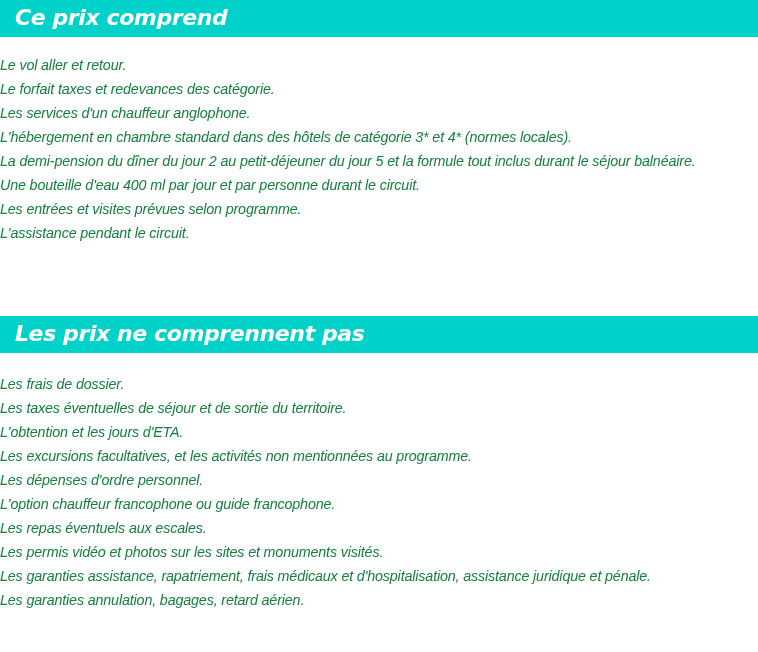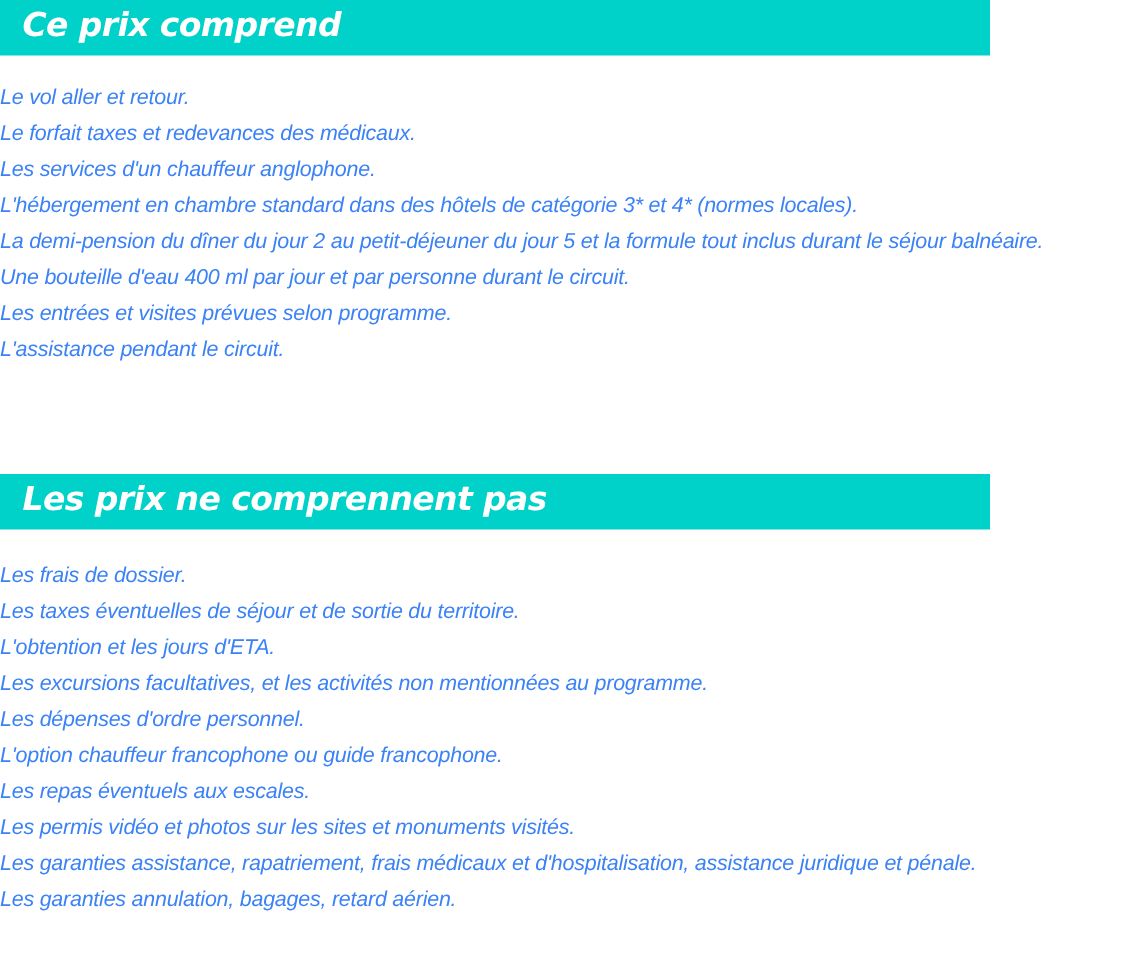--- a/index.html
+++ b/index.html
@@ -10,21 +10,21 @@
     body {
       width: 758px;
       height: 652px;
       overflow: hidden;
       position: relative;
       font-family: "Liberation Sans", sans-serif;
     }
     .banner {
       position: absolute;
       left: 0;
-      width: 660px;
+      width: 758px;
       height: 37px;
       background: #00d1c9;
     }
     .banner h2 {
       margin: 0;
       position: absolute;
       left: 15px;
       top: 3px;
       font-family: "DejaVu Sans", sans-serif;
       font-style: italic;
@@ -41,39 +41,39 @@
       margin: 0;
       padding: 0;
       list-style: none;
     }
     .list li {
       height: 24px;
       line-height: 24px;
       font-family: "Liberation Sans", sans-serif;
       font-style: italic;
       font-size: 14.3px;
-      color: #3b82f6;
+      color: #15803d;
       white-space: nowrap;
       letter-spacing: -0.15px;
     }
     #banner-1 { top: 0; }
     #list-1 { top: 53px; }
     #banner-2 { top: 316px; }
     #list-2 { top: 372px; }
   </style>
 </head>
 <body>
 
 <section>
   <div class="banner" id="banner-1">
     <h2>Ce prix comprend</h2>
   </div>
   <ul class="list" id="list-1">
     <li>Le vol aller et retour.</li>
-    <li>Le forfait taxes et redevances des médicaux.</li>
+    <li>Le forfait taxes et redevances des catégorie.</li>
     <li>Les services d'un chauffeur anglophone.</li>
     <li>L'hébergement en chambre standard dans des hôtels de catégorie 3* et 4* (normes locales).</li>
     <li>La demi-pension du dîner du jour 2 au petit-déjeuner du jour 5 et la formule tout inclus durant le séjour balnéaire.</li>
     <li>Une bouteille d'eau 400 ml par jour et par personne durant le circuit.</li>
     <li>Les entrées et visites prévues selon programme.</li>
     <li>L'assistance pendant le circuit.</li>
   </ul>
 </section>
 
 <section>

